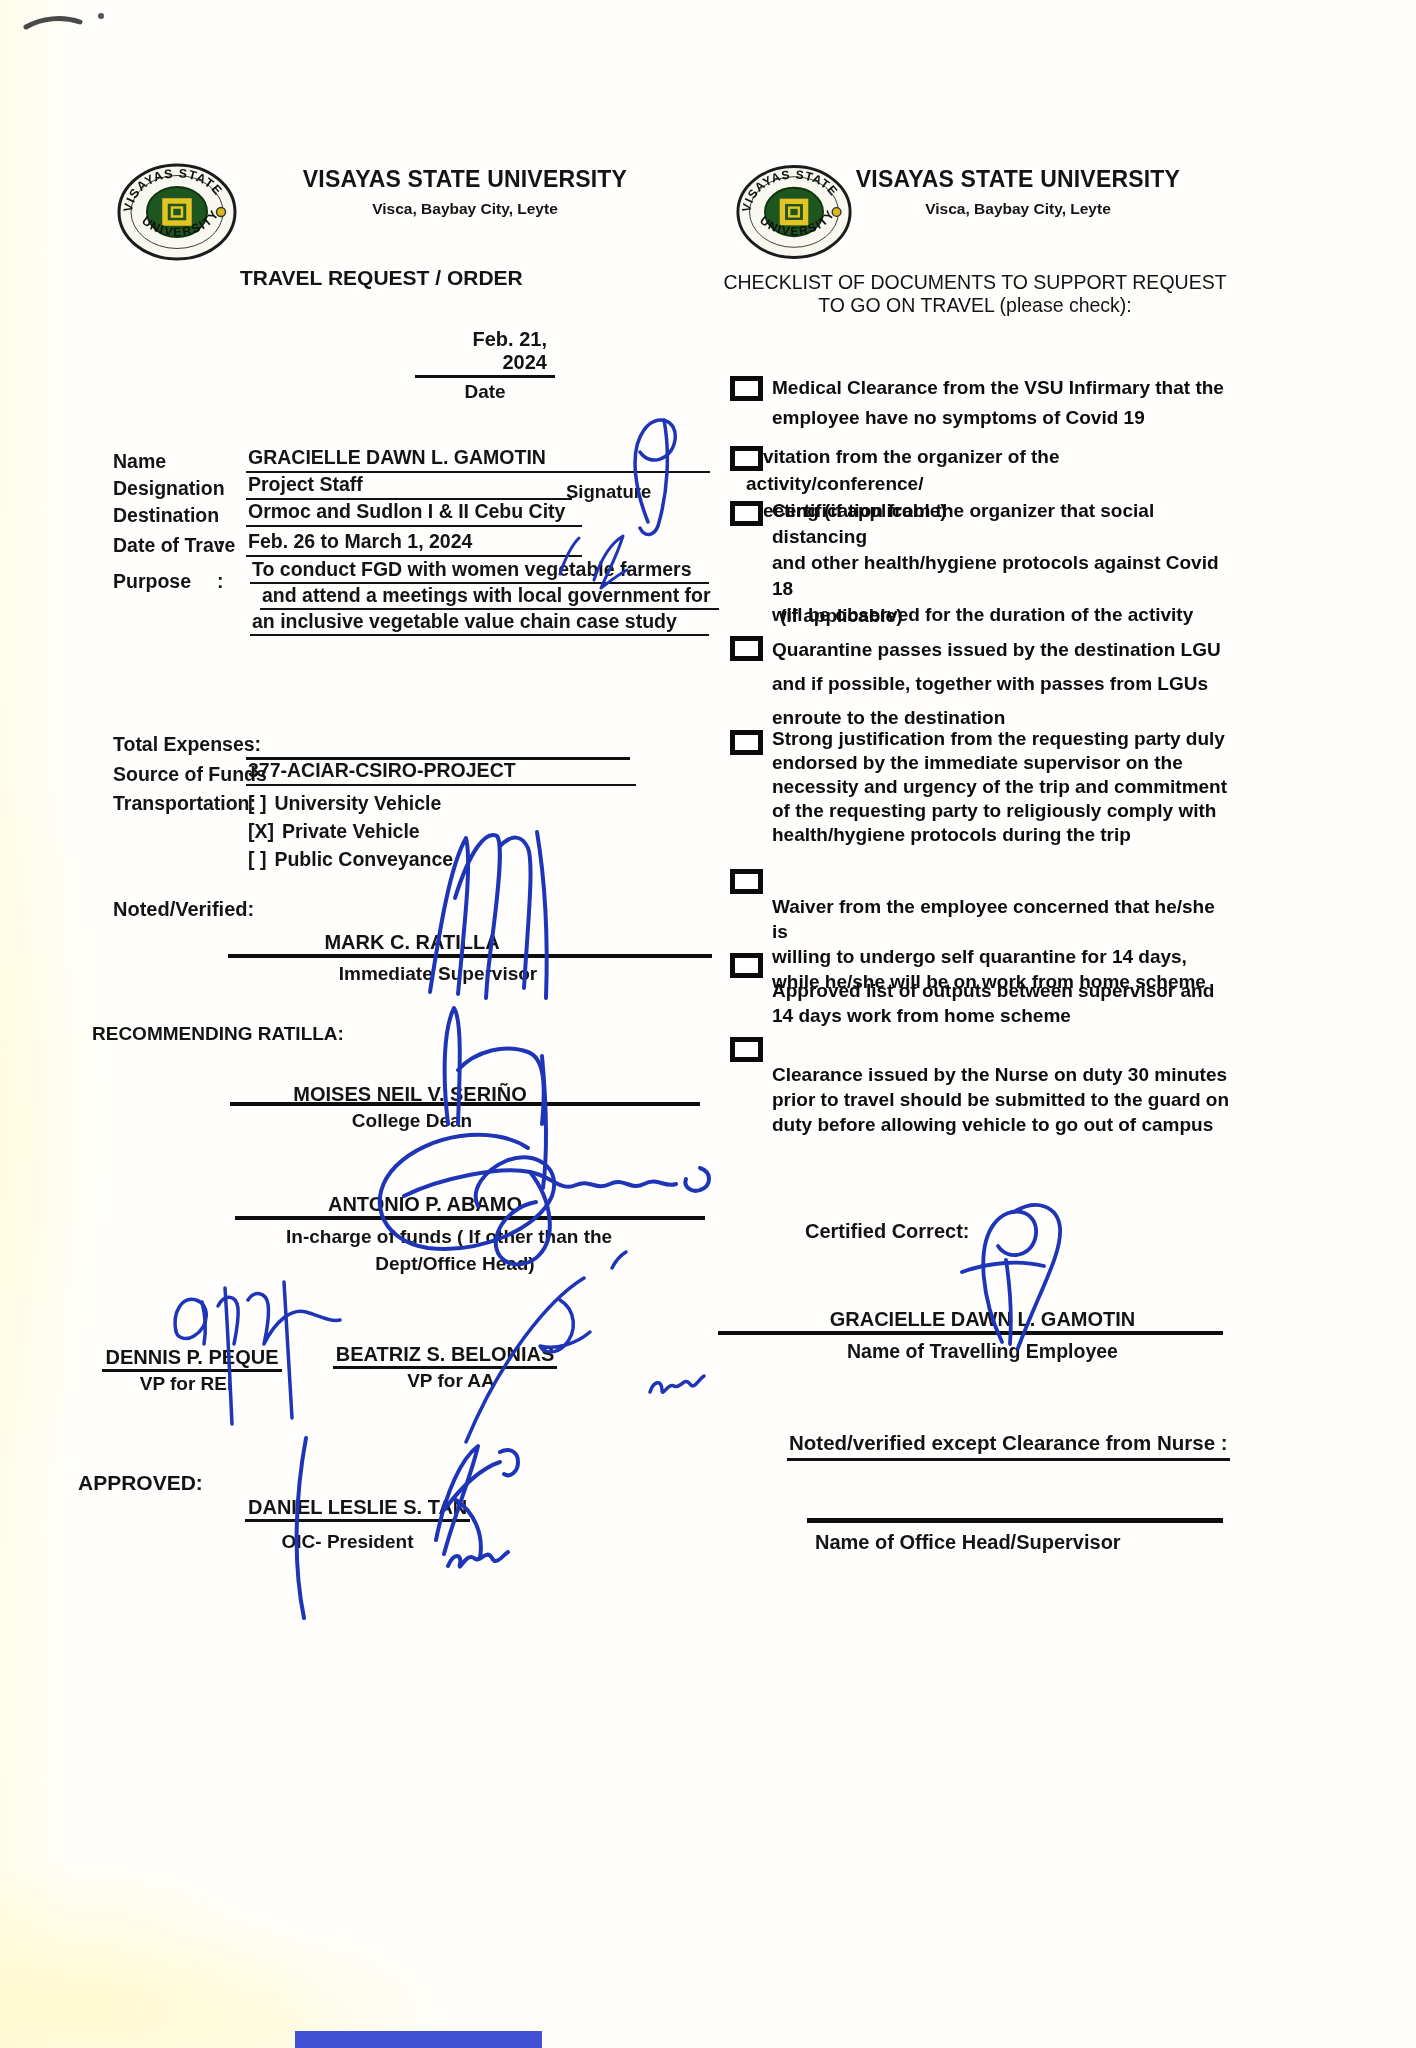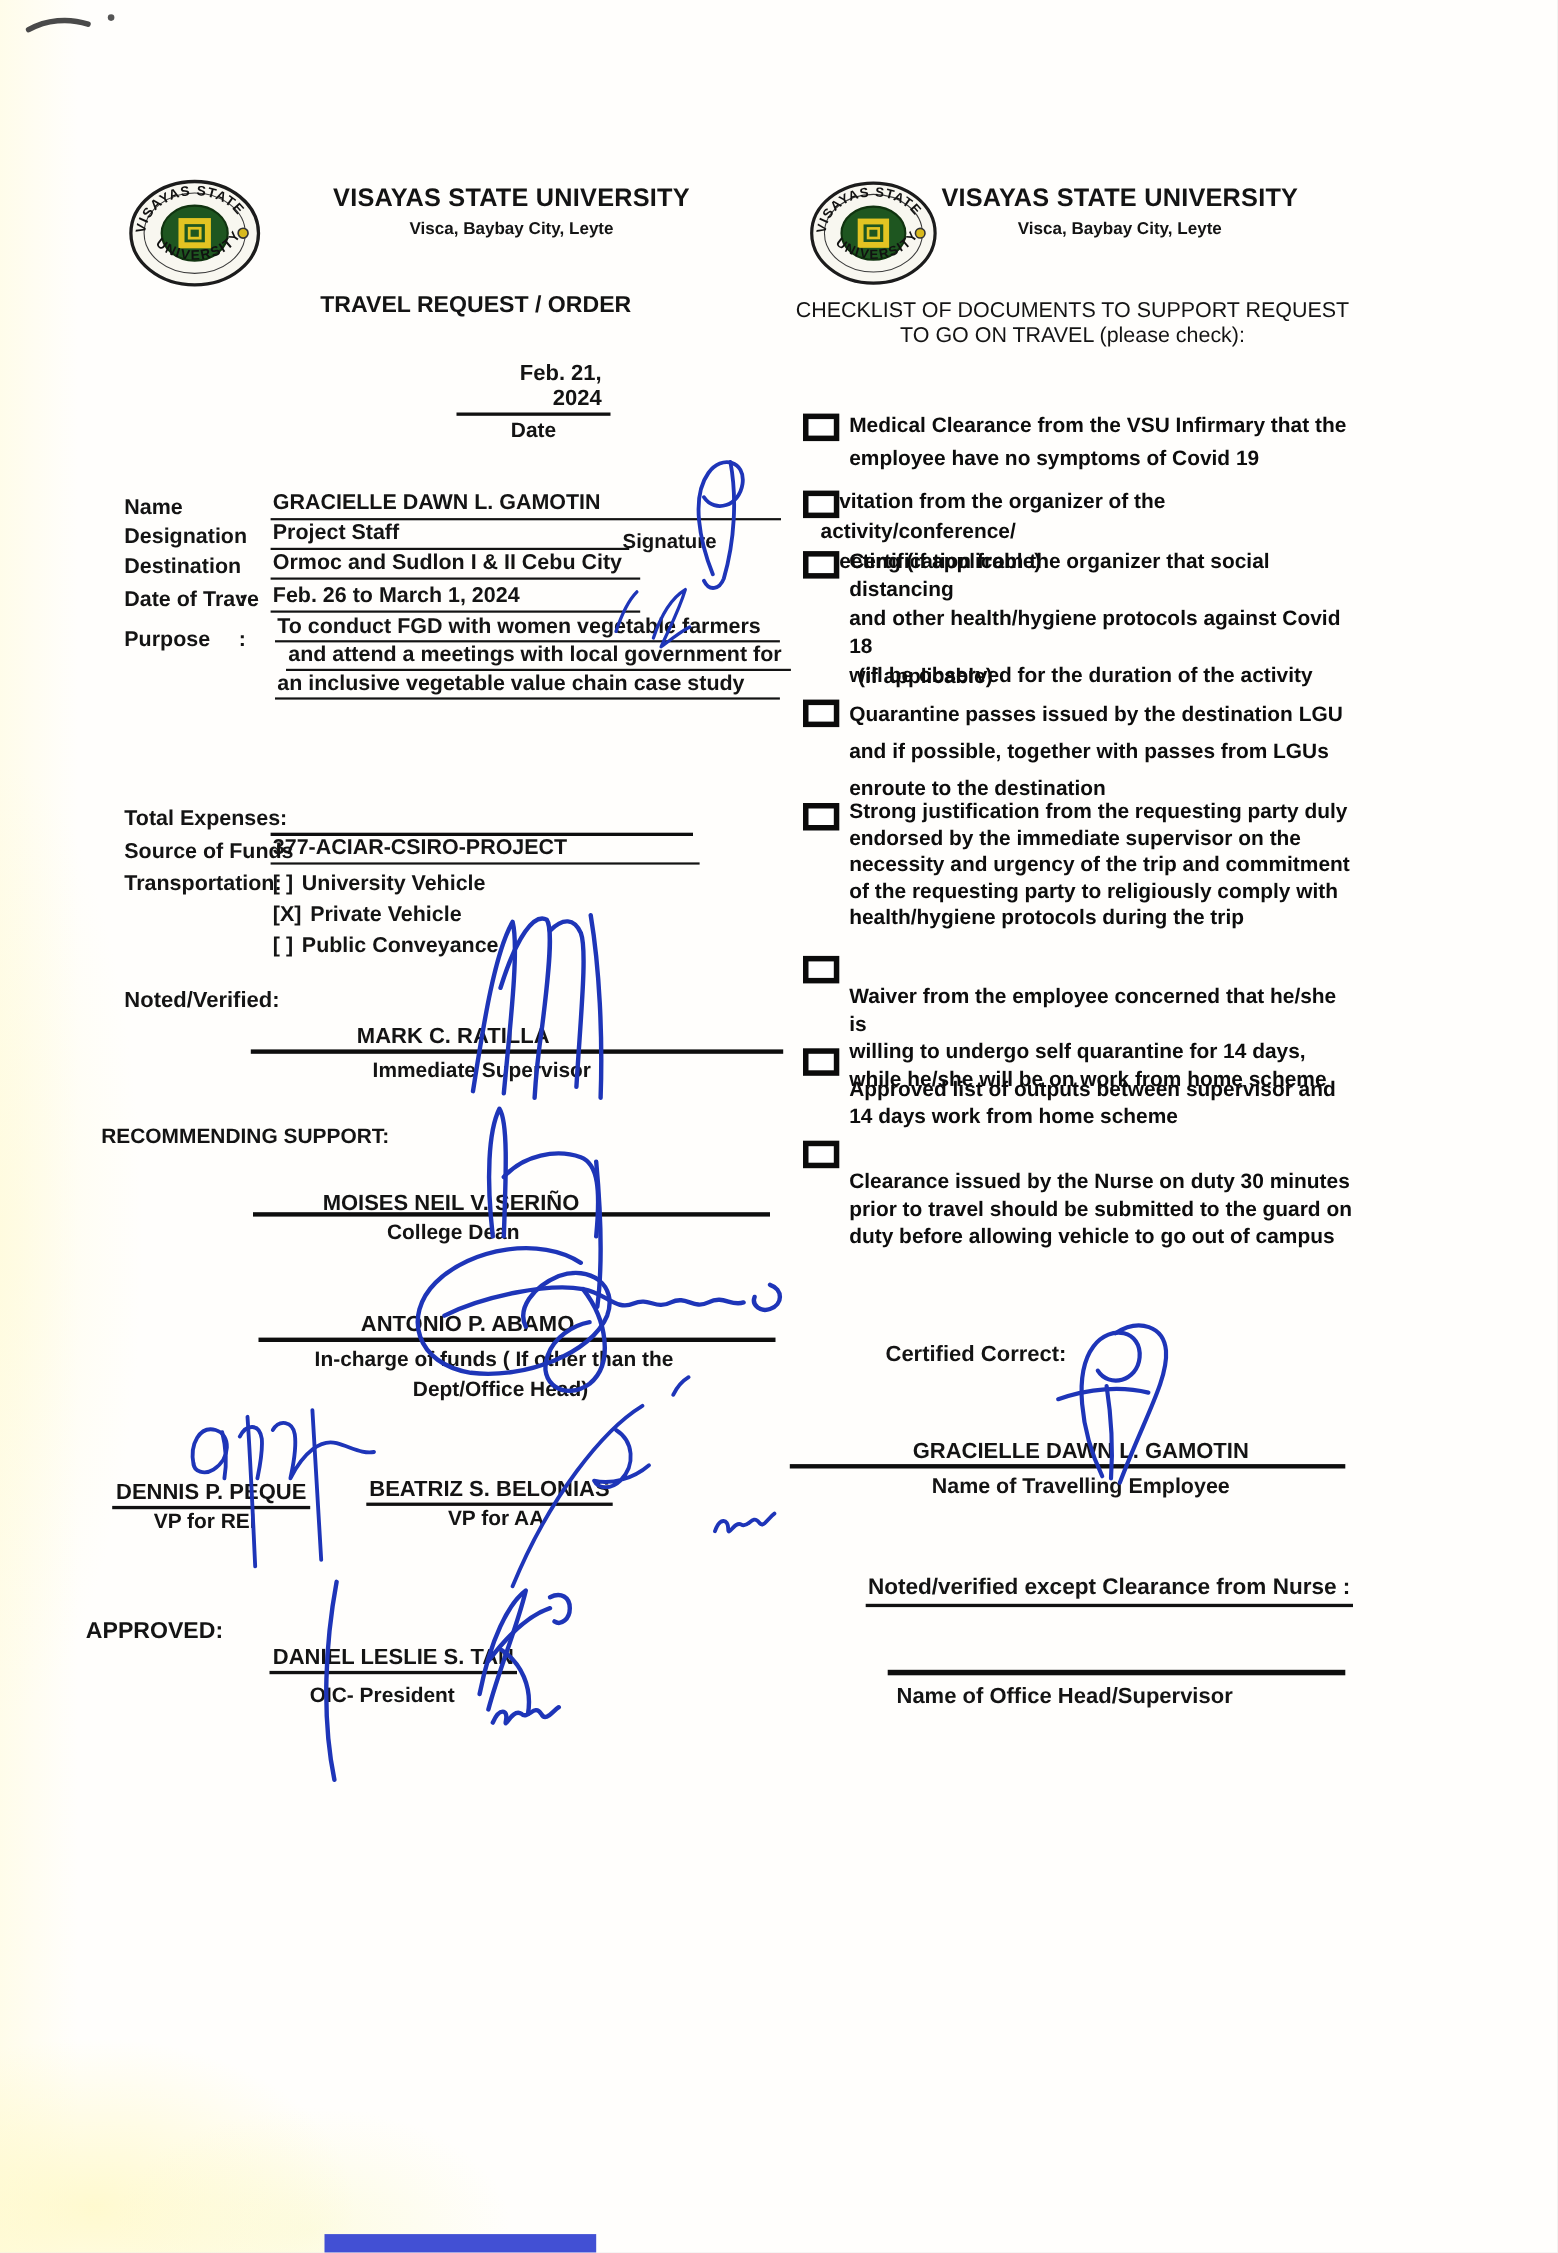--- a/index.html
+++ b/index.html
@@ -19,21 +19,21 @@
        border-bottom:2.5px solid #131313;padding:0 4px 2px 2px;}
   .p-line{position:absolute;font-weight:700;font-size:19.5px;white-space:nowrap;
        border-bottom:2.5px solid #131313;padding:0 2px 3px 2px;height:21px;}
   .rule{position:absolute;background:#0e0e0e;}
   .center-name{position:absolute;text-align:center;font-weight:700;font-size:20px;white-space:nowrap;}
   .center-sub{position:absolute;text-align:center;font-weight:700;font-size:19px;white-space:nowrap;}
   .u-name{border-bottom:3.5px solid #111;padding:0 3px 1px 3px;}
   .uni{position:absolute;text-align:center;}
   .uni .t{font-weight:700;font-size:23px;letter-spacing:.2px;}
   .uni .a{font-weight:700;font-size:15.5px;margin-top:7px;}
-  .form-title{position:absolute;text-align:center;font-weight:700;font-size:21px;}
+  .form-title{position:absolute;font-weight:700;font-size:21px;}
   .chk-title{position:absolute;text-align:center;font-weight:400;font-size:19.5px;line-height:23px;}
   .chk-item{position:absolute;left:730px;width:500px;}
   .chk-box{position:absolute;left:0;top:3px;width:23px;height:15px;border:5.5px solid #0b0b0b;background:#fff;}
   .chk-lines{margin-left:42px;font-weight:700;font-size:19px;color:#0d0d0d;}
   .lh30 .chk-lines{line-height:30px;} .lh27 .chk-lines{line-height:27px;margin-left:16px;}
   .lh26 .chk-lines{line-height:26px;} .lh34 .chk-lines{line-height:34px;}
   .lh24 .chk-lines{line-height:24px;} .lh25 .chk-lines{line-height:25px;margin-top:28px;}
   .opt{position:absolute;font-weight:700;font-size:19.5px;white-space:nowrap;}
   .opt .bx{margin-right:8px;}
   .date-block{position:absolute;text-align:center;}
@@ -111,21 +111,21 @@
   </div>
   <div class="opt" style="left:248px;top:848px">
     <span class="bx">[ ]</span><span>Public Conveyance</span>
   </div>
 
   <span class="lab" style="left:113px;top:898px;font-size:20px">Noted/Verified:</span>
   <div class="center-name" style="left:262px;top:931px;width:300px">MARK C. RATILLA</div>
   <div class="rule" style="left:228px;top:954px;width:484px;height:4px"></div>
   <div class="center-sub" style="left:288px;top:963px;width:300px">Immediate Supervisor</div>
 
-  <span class="lab" style="left:92px;top:1023px;font-size:19px">RECOMMENDING SUPPORT:</span>
+  <span class="lab" style="left:92px;top:1023px;font-size:19px">RECOMMENDING RATILLA:</span>
 
   <div class="center-name" style="left:260px;top:1083px;width:300px">MOISES NEIL V. SERIÑO</div>
   <div class="rule" style="left:230px;top:1102px;width:470px;height:3.5px"></div>
   <div class="center-sub" style="left:262px;top:1110px;width:300px">College Dean</div>
 
   <div class="center-name" style="left:275px;top:1193px;width:300px">ANTONIO P. ABAMO</div>
   <div class="rule" style="left:235px;top:1216px;width:470px;height:3.5px"></div>
 
   <div class="center-sub" style="left:286px;top:1226px;width:300px">In-charge of  funds ( If other than the</div>
   <div class="center-sub" style="left:305px;top:1253px;width:300px">Dept/Office Head)</div>

